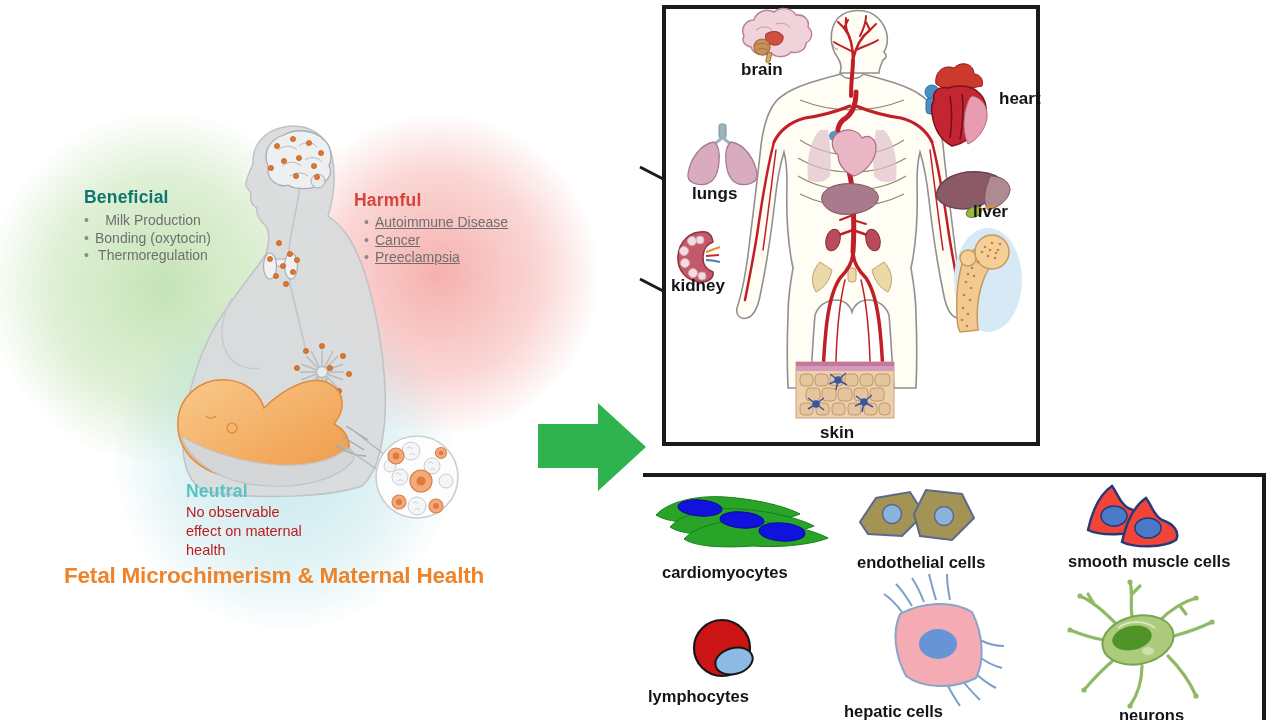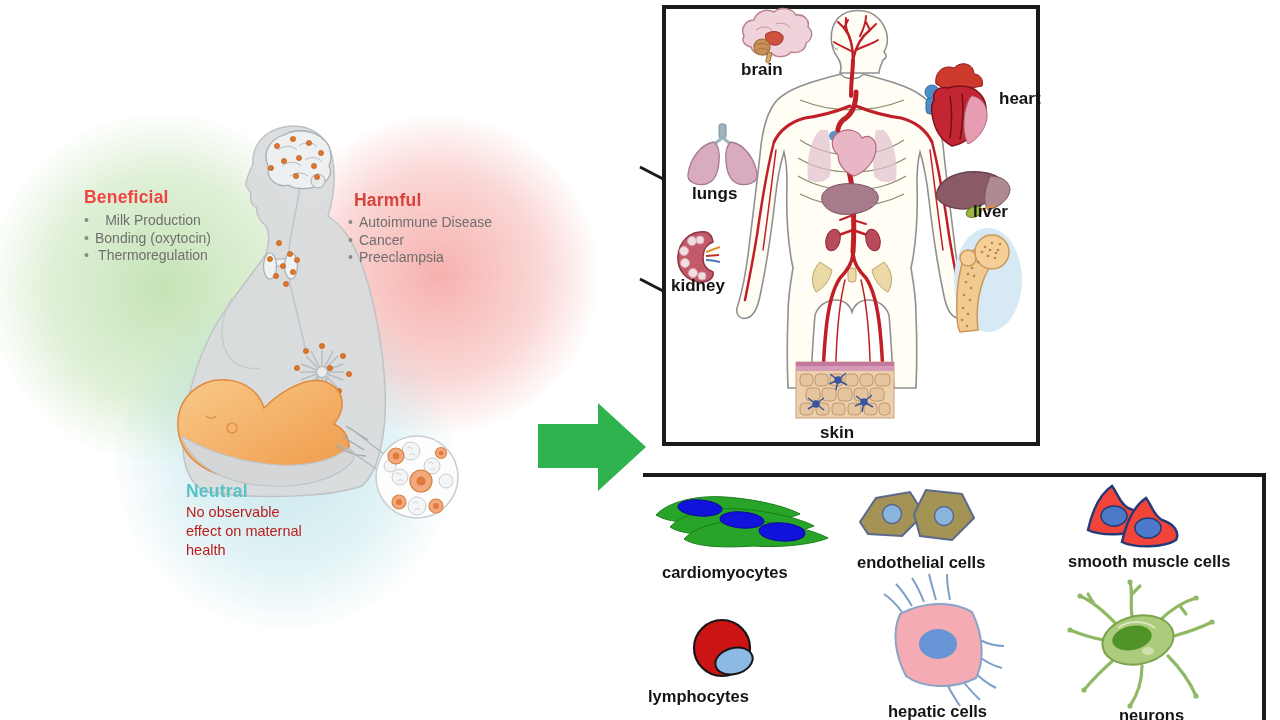--- a/index.html
+++ b/index.html
@@ -8,21 +8,21 @@
   .glow{position:absolute;border-radius:50%;pointer-events:none;}
   .glow-green{left:-12px;top:113px;width:350px;height:350px;
     background:radial-gradient(circle,rgba(140,200,110,0.50) 0%,rgba(150,205,120,0.30) 45%,rgba(170,215,150,0) 72%);}
   .glow-red{left:278px;top:115px;width:320px;height:320px;
     background:radial-gradient(circle,rgba(236,100,94,0.50) 0%,rgba(238,120,115,0.30) 45%,rgba(245,160,155,0) 72%);}
   .glow-teal{left:115px;top:290px;width:340px;height:340px;
     background:radial-gradient(circle,rgba(135,205,215,0.45) 0%,rgba(150,212,220,0.28) 45%,rgba(180,225,230,0) 72%);}
   svg#art{position:absolute;left:0;top:0;pointer-events:none;}
   .txt{position:absolute;white-space:nowrap;}
   .section-title{font-size:17.5px;font-weight:bold;letter-spacing:0.2px;}
-  .t-green{color:#ef4444;}
+  .t-green{color:#0f766e;}
   .t-red{color:#d8433a;}
   .t-teal{color:#58c2c4;}
   .bullets{font-size:14px;color:#6f6f6f;line-height:17.5px;}
   .bullet{padding-left:11px;position:relative;}
   .bullet::before{content:"\2022";position:absolute;left:0;top:0;color:#8a8a8a;}
   .neutral-desc{font-size:14.5px;color:#b91c1c;line-height:19px;white-space:normal;width:128px;}
   .caption{font-size:22.5px;font-weight:bold;color:#ee8329;letter-spacing:-0.2px;}
   .organ-label{font-size:17px;font-weight:bold;color:#141414;}
   .cell-label{font-size:16.5px;font-weight:bold;color:#141414;}
   .wrap-label{white-space:normal;width:92px;line-height:21px;}
@@ -414,37 +414,38 @@
   </svg>
 
   <div class="txt section-title t-green" style="left:84px;top:187px;">Beneficial</div>
   <div class="txt bullets" style="left:84px;top:212px;text-align:center;">
     <div class="bullet">Milk Production</div>
     <div class="bullet">Bonding (oxytocin)</div>
     <div class="bullet">Thermoregulation</div>
   </div>
 
   <div class="txt section-title t-red" style="left:354px;top:190px;">Harmful</div>
-  <div class="txt bullets" style="left:348px;top:214px;">
+  <div class="txt bullets" style="left:364px;top:214px;text-decoration:underline;">
     <div class="bullet">Autoimmune Disease</div>
     <div class="bullet">Cancer</div>
     <div class="bullet">Preeclampsia</div>
   </div>
 
   <div class="txt section-title t-teal" style="left:186px;top:481px;">Neutral</div>
   <div class="txt neutral-desc" style="left:186px;top:503px;">No observable effect on maternal health</div>
 
+  <div class="txt caption" style="left:64px;top:563px;">Fetal Microchimerism &amp; Maternal Health</div>
 
   <div class="txt organ-label" style="left:741px;top:60px;">brain</div>
   <div class="txt organ-label" style="left:977px;top:89px;margin-left:22px;">heart</div>
   <div class="txt organ-label" style="left:692px;top:184px;">lungs</div>
   <div class="txt organ-label" style="left:973px;top:202px;">liver</div>
   <div class="txt organ-label" style="left:671px;top:276px;">kidney</div>
   <div class="txt organ-label" style="left:820px;top:423px;">skin</div>
 
   <div class="txt cell-label" style="left:662px;top:563px;">cardiomyocytes</div>
   <div class="txt cell-label" style="left:857px;top:553px;">endothelial cells</div>
   <div class="txt cell-label" style="left:1068px;top:552px;">smooth muscle cells</div>
   <div class="txt cell-label" style="left:648px;top:687px;">lymphocytes</div>
-  <div class="txt cell-label" style="left:888px;top:702px;">hepatic cells</div>
+  <div class="txt cell-label" style="left:844px;top:702px;">hepatic cells</div>
   <div class="txt cell-label" style="left:1119px;top:706px;">neurons</div>
 
 </div>
 
 </body></html>

